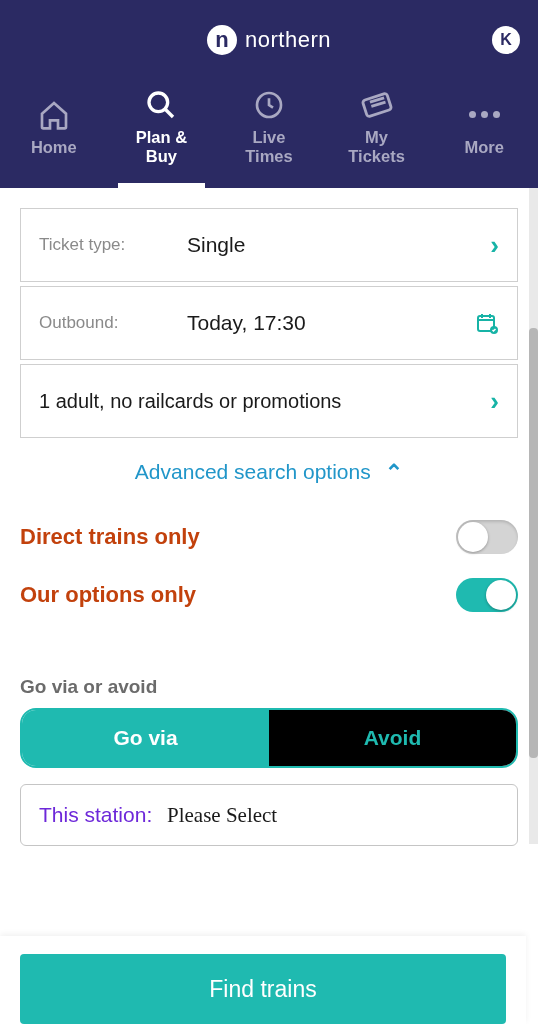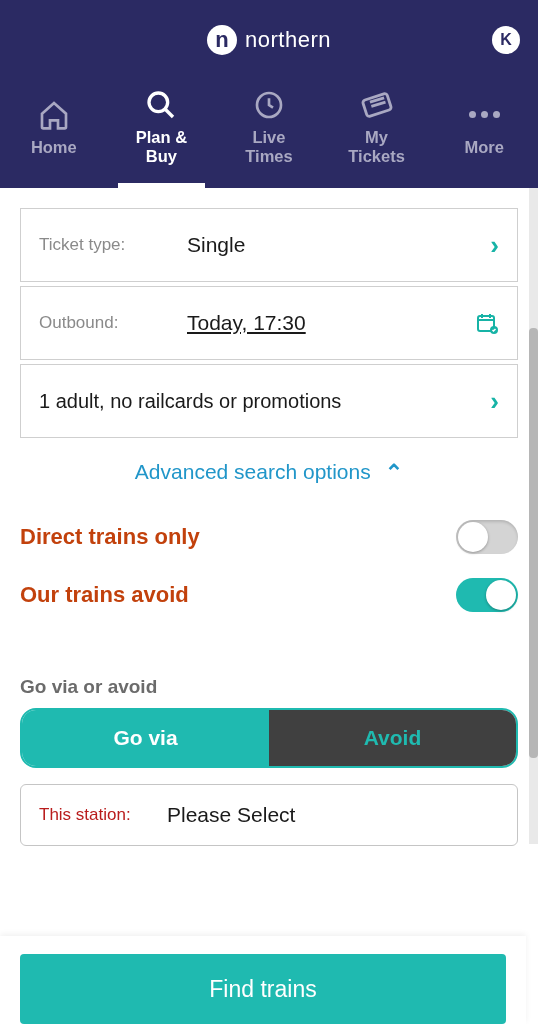--- a/index.html
+++ b/index.html
@@ -119,21 +119,21 @@
     color: #8a8a8a;
     font-size: 17px;
     width: 148px;
     flex-shrink: 0;
   }
   .field-value {
     font-size: 21px;
     color: #1a1a1a;
     flex: 1;
   }
-  .field-value.center { text-align: left; text-decoration: underline; }
+  .field-value.center { text-align: left; }
   .field .chev {
     color: #17b3a6;
     font-size: 26px;
     font-weight: 700;
   }
   .cal-icon {
     width: 24px; height: 24px;
     color: #17b3a6;
   }
   .field.full .field-value { width: auto; }
@@ -201,40 +201,41 @@
     margin-bottom: 16px;
   }
   .seg {
     flex: 1;
     display: flex;
     align-items: center;
     justify-content: center;
     font-size: 21px;
     font-weight: 700;
     color: #1fbab0;
-    background: #404040;
+    background: #000000;
   }
   .seg.active { background: #1fbab0; color: #fff; }
 
   .select-row {
     border: 1px solid #c5c5c5;
     border-radius: 6px;
     height: 62px;
     display: flex;
     align-items: center;
     padding: 0 18px;
   }
   .select-row .label {
-    color: #b91c1c;
-    font-size: 17px;
+    color: #6d28d9;
+    font-size: 21px;
     width: 128px;
   }
   .select-row .val {
     font-size: 21px;
     color: #1a1a1a;
+    font-family: Liberation Serif, serif;
   }
 
   .footer {
     position: absolute;
     bottom: 0; left: 0; right: 12px;
     background: #fff;
     padding: 18px 20px 0;
     box-shadow: 0 -2px 6px rgba(0,0,0,0.06);
   }
   .find-btn {
@@ -360,21 +361,21 @@
   </div>
 
   <div class="toggle-row">
     <div class="toggle-label">Direct trains only</div>
     <div class="switch">
         <div class="knob"></div>
       </div>
   </div>
 
   <div class="toggle-row">
-    <div class="toggle-label">Our trains avoid</div>
+    <div class="toggle-label">Our options only</div>
     <div class="switch on">
         <div class="knob"></div>
       </div>
   </div>
 
   <div class="section-label">Go via or avoid</div>
 
   <div class="segmented">
     <div class="seg active">Go via</div>
     <div class="seg">Avoid</div>

